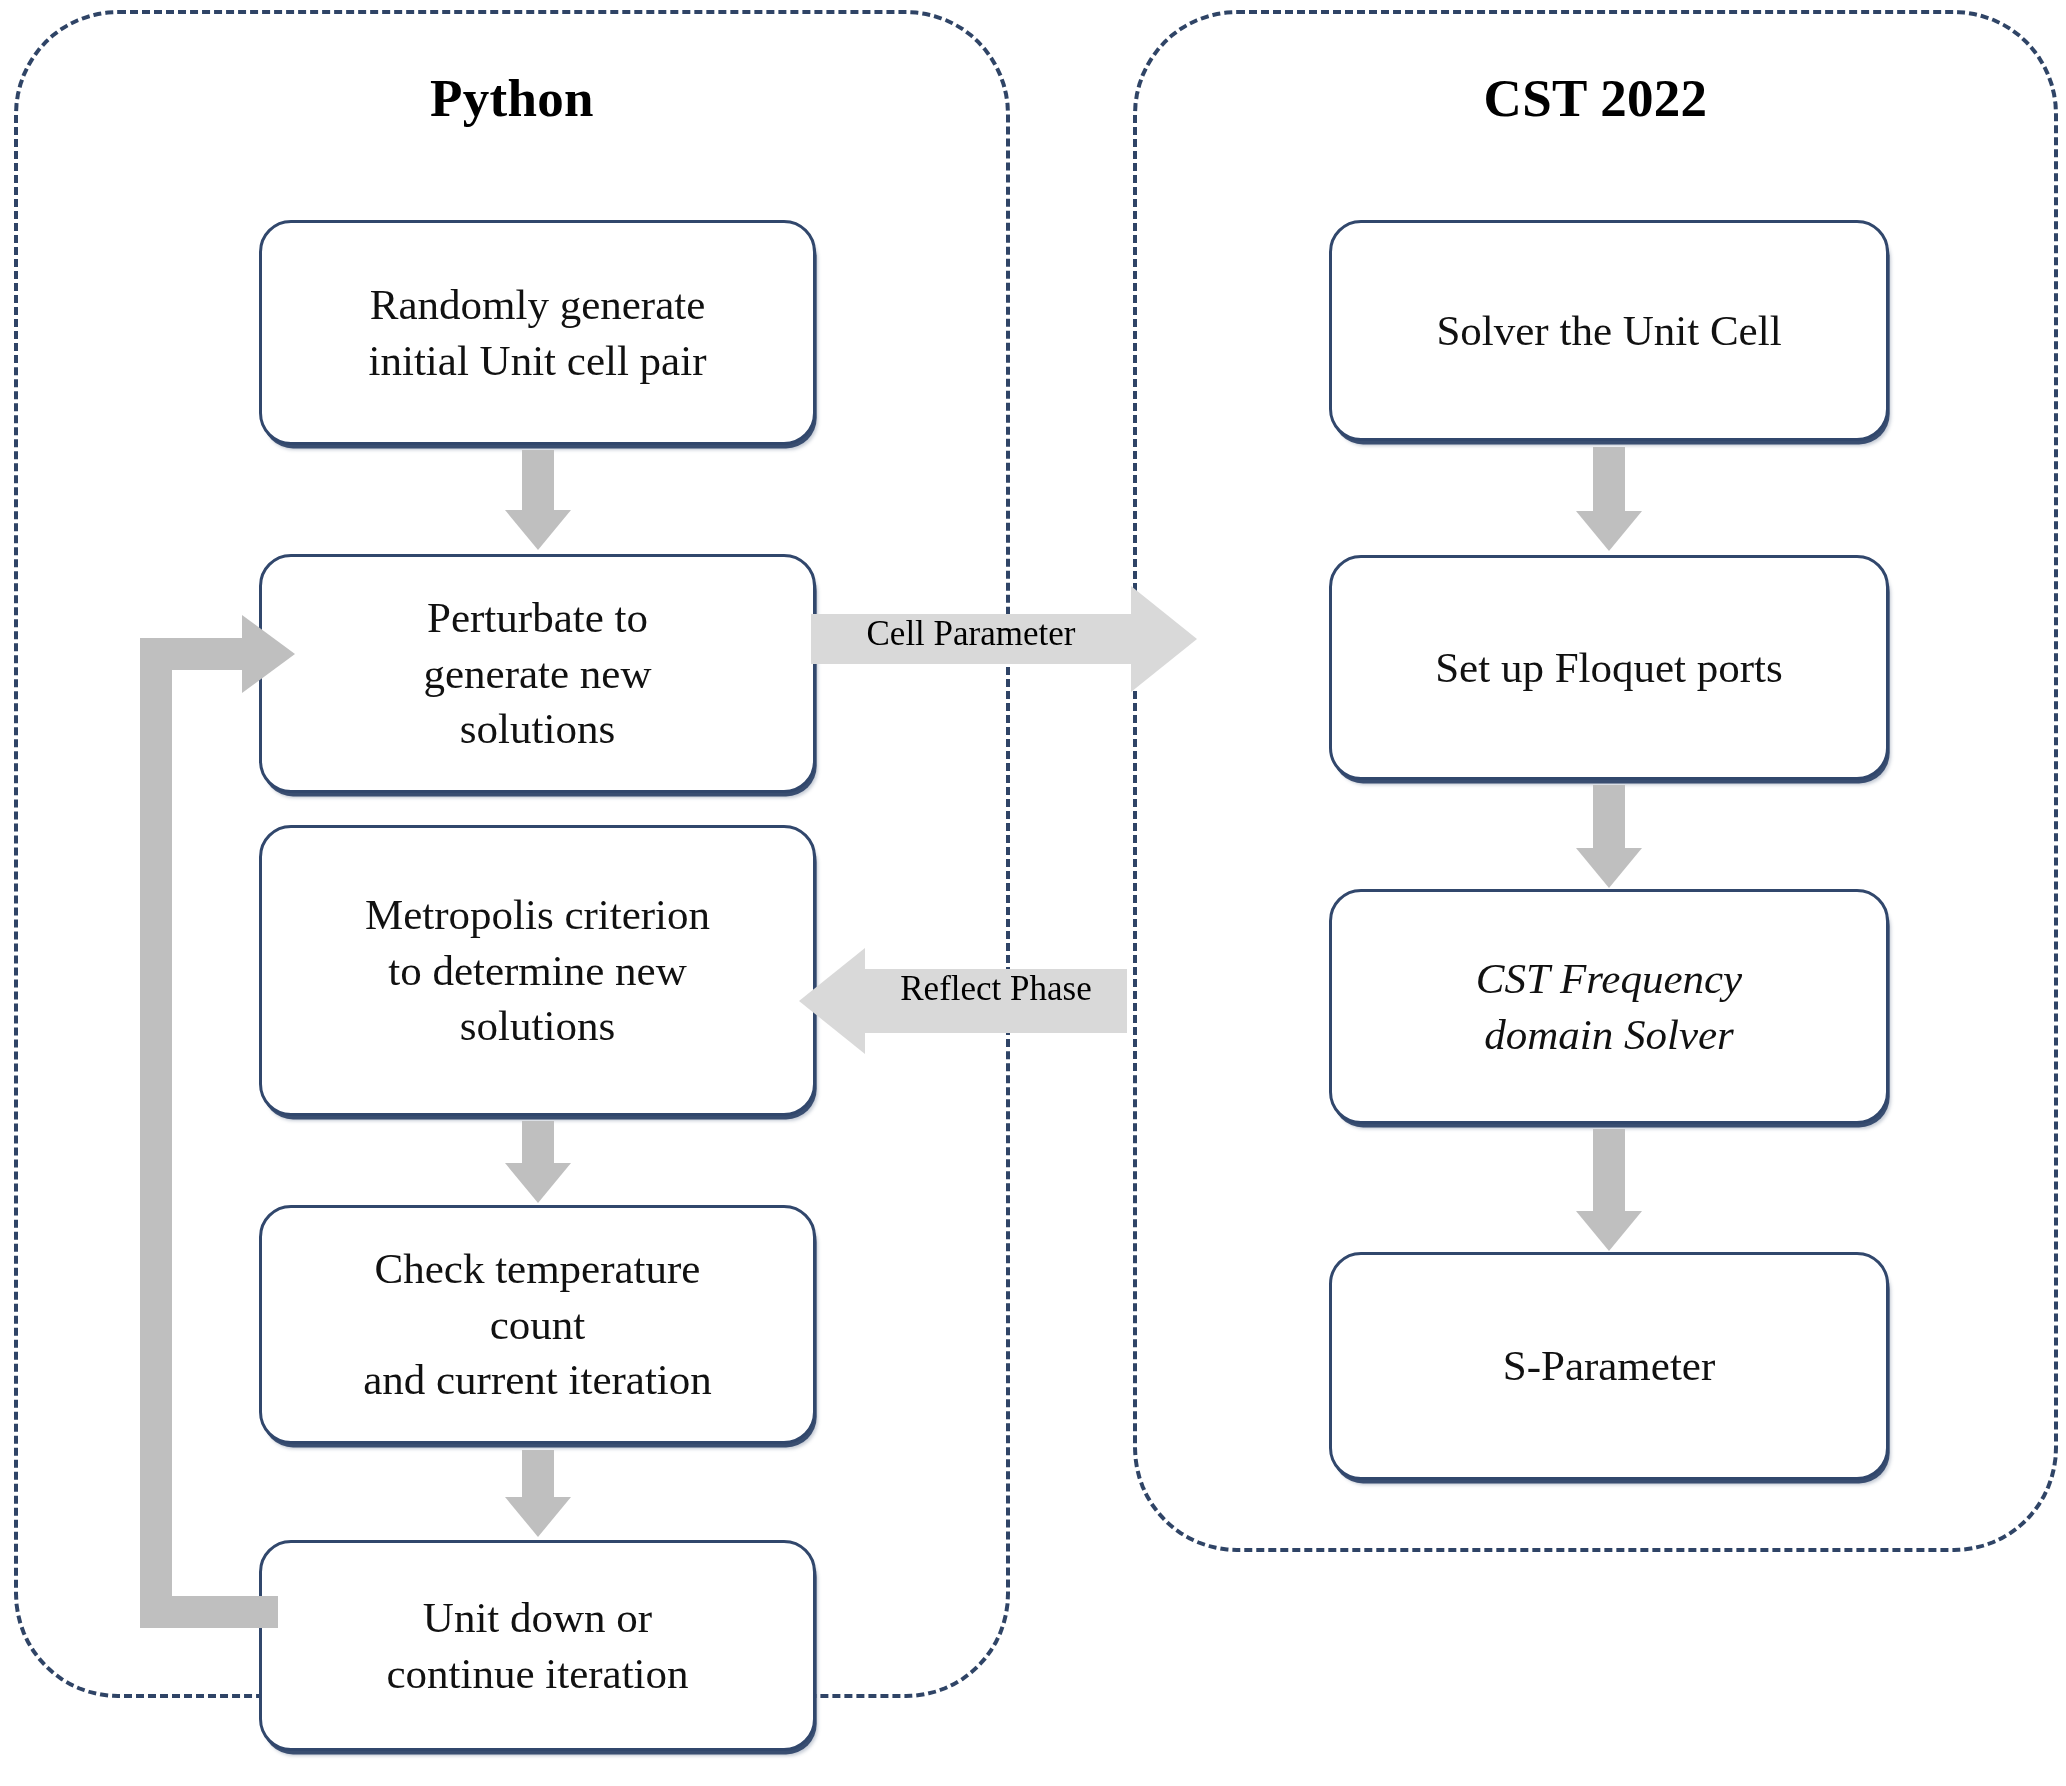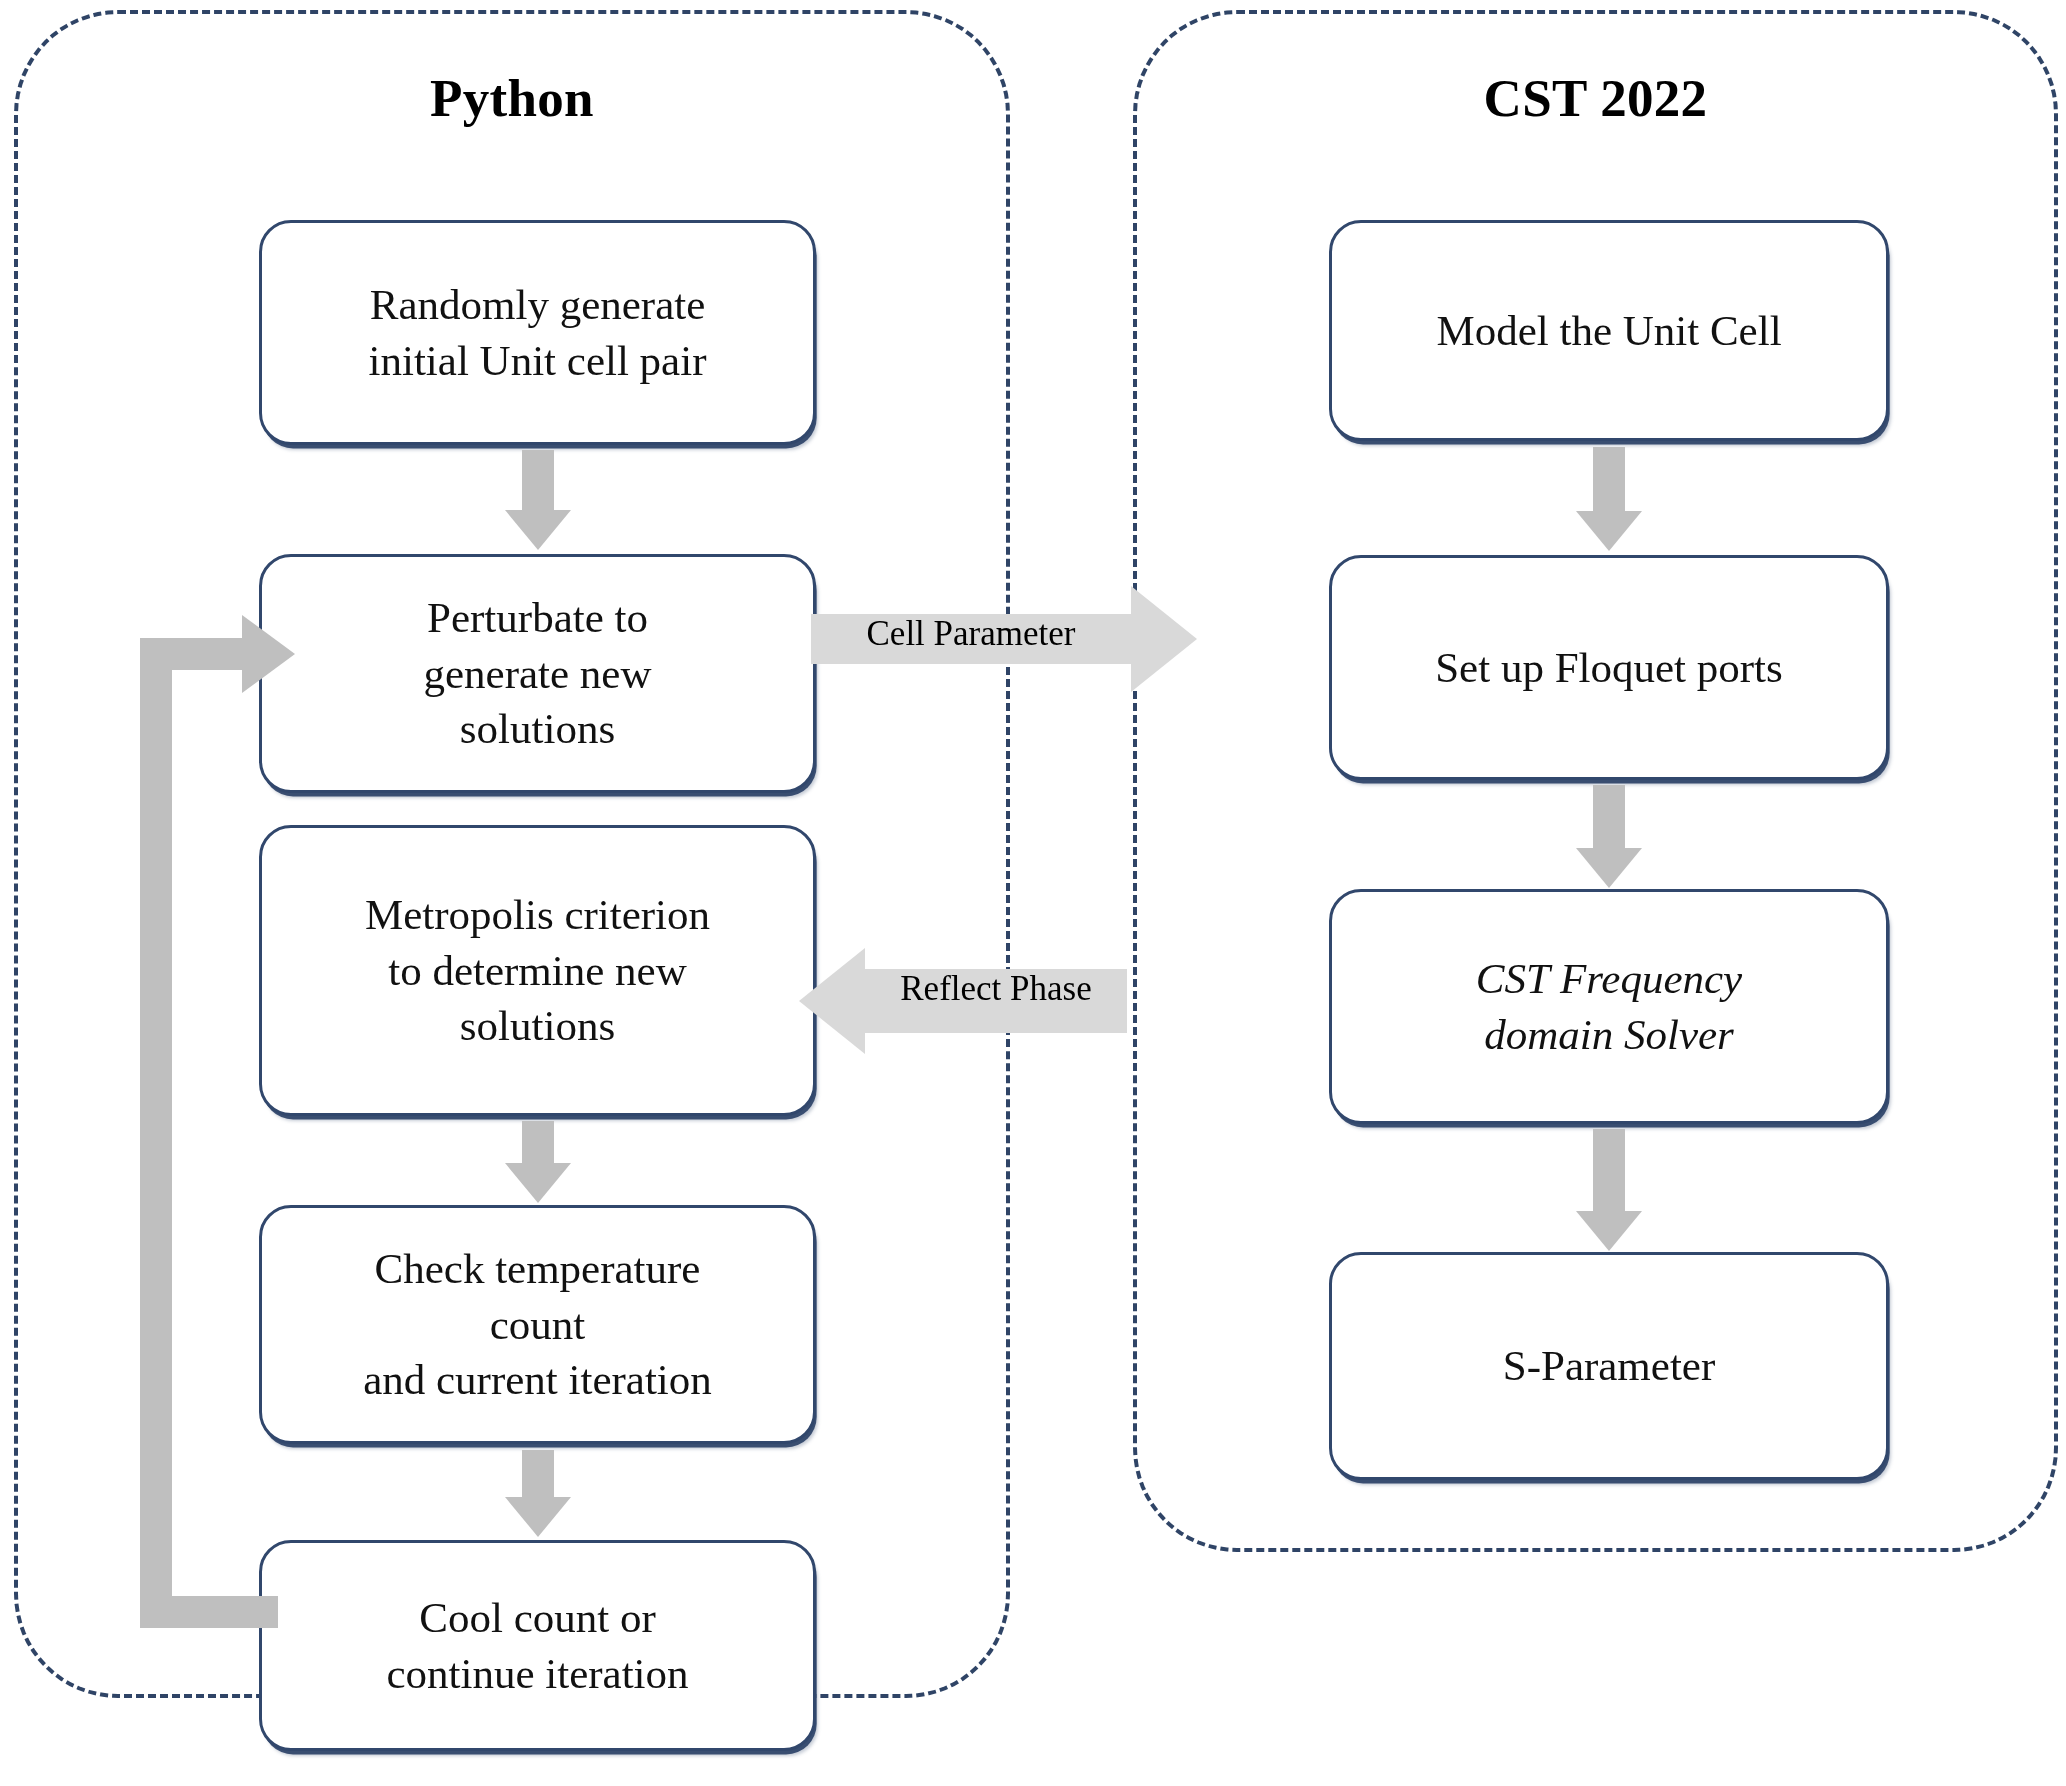--- a/index.html
+++ b/index.html
@@ -196,28 +196,28 @@
   <div id="node-check" class="node">
     <div>
       <span>Check temperature</span>
       <span>count</span>
       <span>and current iteration</span>
     </div>
   </div>
 
   <div id="node-cool" class="node">
     <div>
-      <span>Cool count or</span>
+      <span>Unit down or</span>
       <span>continue iteration</span>
     </div>
   </div>
 
   <div id="node-model" class="node">
     <div>
-      <span>Model the Unit Cell</span>
+      <span>Solver the Unit Cell</span>
     </div>
   </div>
 
   <div id="node-floquet" class="node">
     <div>
       <span>Set up Floquet ports</span>
     </div>
   </div>
 
   <div id="node-solver" class="node">

